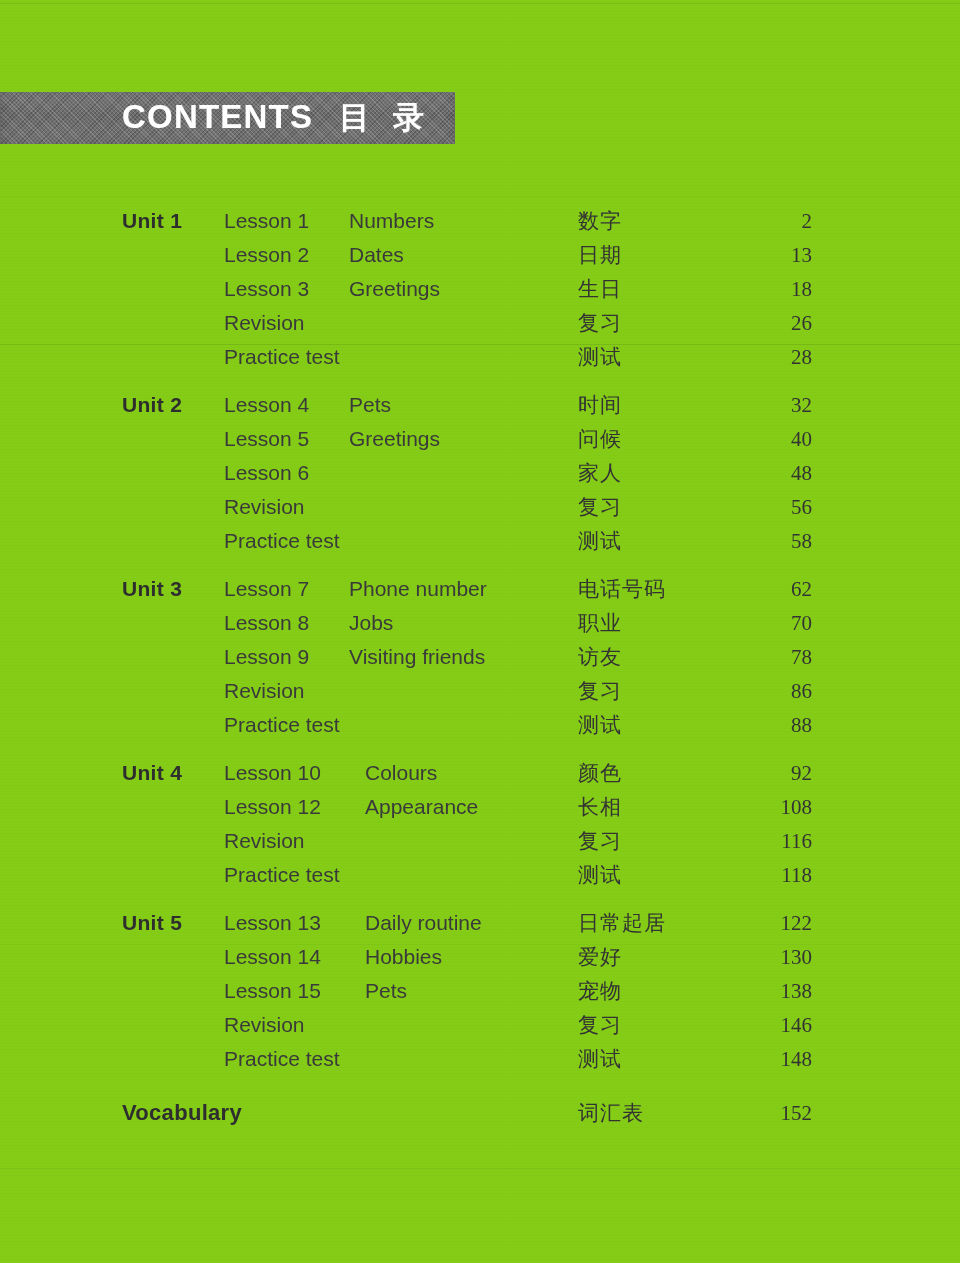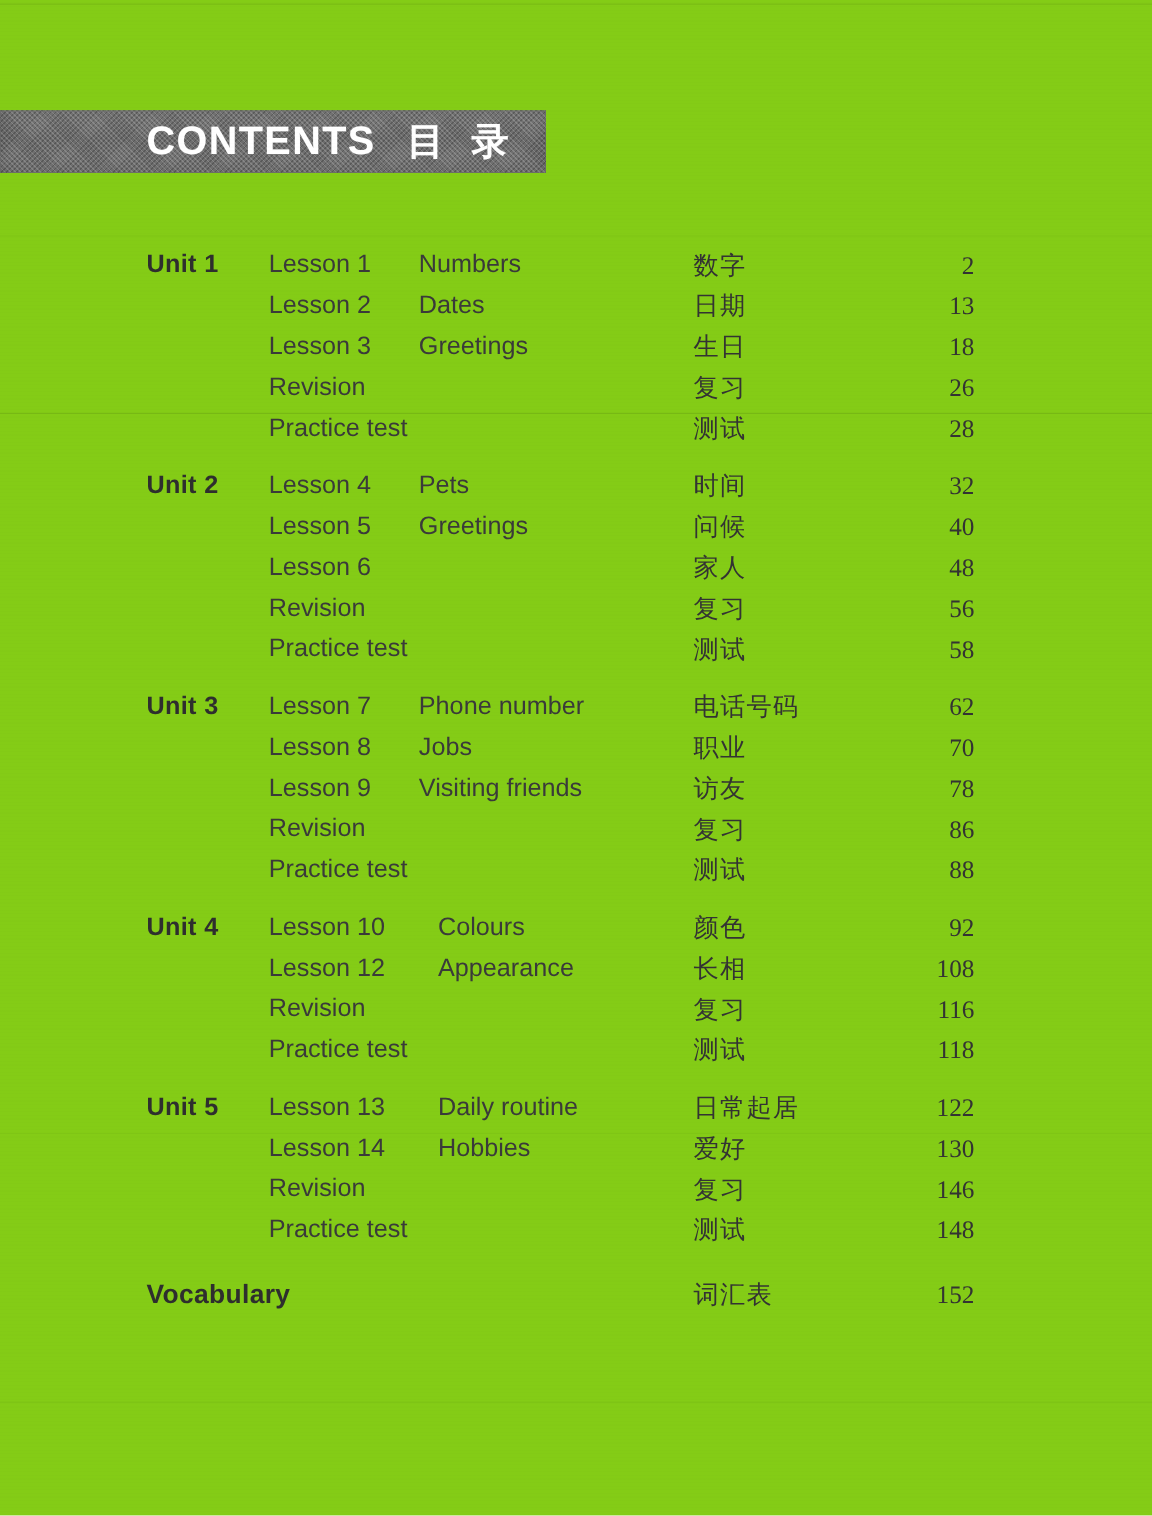--- a/index.html
+++ b/index.html
@@ -314,20 +314,26 @@
           <span class="col-cn">日常起居</span>
           <span class="col-page">122</span>
         </div>
         <div class="row">
           <span class="col-lesson">Lesson 14</span>
           <span class="col-topic wide">Hobbies</span>
           <span class="col-cn">爱好</span>
           <span class="col-page">130</span>
         </div>
         <div class="row">
+          <span class="col-lesson">Lesson 15</span>
+          <span class="col-topic wide">Pets</span>
+          <span class="col-cn">宠物</span>
+          <span class="col-page">138</span>
+        </div>
+        <div class="row">
           <span class="col-label">Revision</span>
           <span class="col-cn">复习</span>
           <span class="col-page">146</span>
         </div>
         <div class="row">
           <span class="col-label">Practice test</span>
           <span class="col-cn">测试</span>
           <span class="col-page">148</span>
         </div>
       </div>

